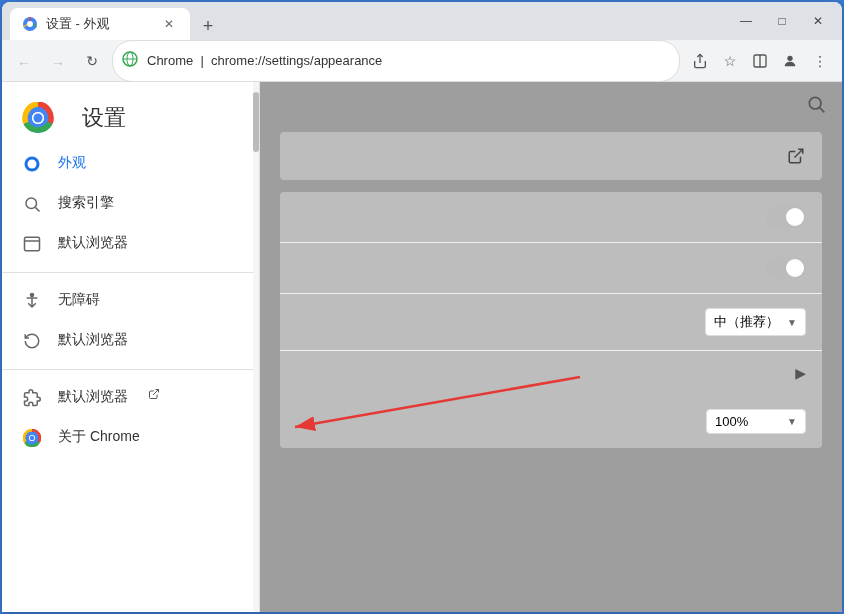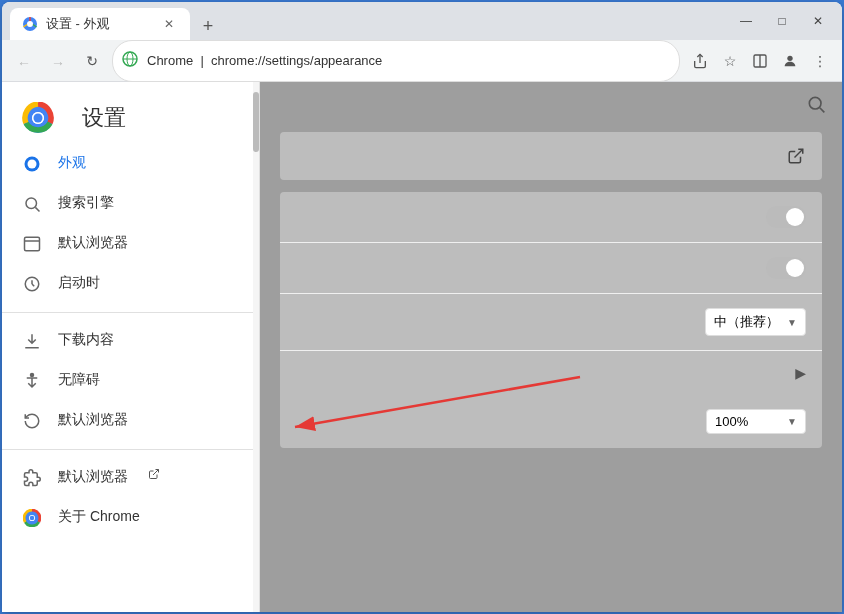--- a/index.html
+++ b/index.html
@@ -459,43 +459,24 @@
       <div class="sidebar-item">
         <span class="sidebar-icon">
           <svg width="18" height="18" viewBox="0 0 24 24" fill="none" stroke="#666" stroke-width="2">
             <rect x="2" y="3" width="20" height="18" rx="2"></rect>
             <line x1="2" y1="8" x2="22" y2="8"></line>
           </svg>
         </span>
         <span class="sidebar-label">默认浏览器</span>
       </div>
 
-      <div class="sidebar-item">
-        <span class="sidebar-icon">
-          <svg width="18" height="18" viewBox="0 0 24 24" fill="none" stroke="#666" stroke-width="2">
-            <circle cx="12" cy="12" r="9"></circle>
-            <line x1="12" y1="7" x2="12" y2="12"></line>
-            <line x1="12" y1="12" x2="15" y2="15"></line>
-          </svg>
-        </span>
-        <span class="sidebar-label">启动时</span>
-      </div>
 
       <div class="sidebar-divider"></div>
 
 
-      <div class="sidebar-item">
-        <span class="sidebar-icon">
-          <svg width="18" height="18" viewBox="0 0 24 24" fill="none" stroke="#666" stroke-width="2">
-            <path d="M12 3 L12 15 M7 10 L12 15 L17 10"></path>
-            <line x1="3" y1="21" x2="21" y2="21"></line>
-          </svg>
-        </span>
-        <span class="sidebar-label">下载内容</span>
-      </div>
 
       <div class="sidebar-item">
         <span class="sidebar-icon">
           <svg width="18" height="18" viewBox="0 0 24 24" fill="none" stroke="#666" stroke-width="2">
             <circle cx="12" cy="4" r="2" fill="#666"></circle>
             <path d="M5 8 L19 8 M12 8 L12 20 M7 15 L12 20 L17 15"></path>
           </svg>
         </span>
         <span class="sidebar-label">无障碍</span>
       </div>

